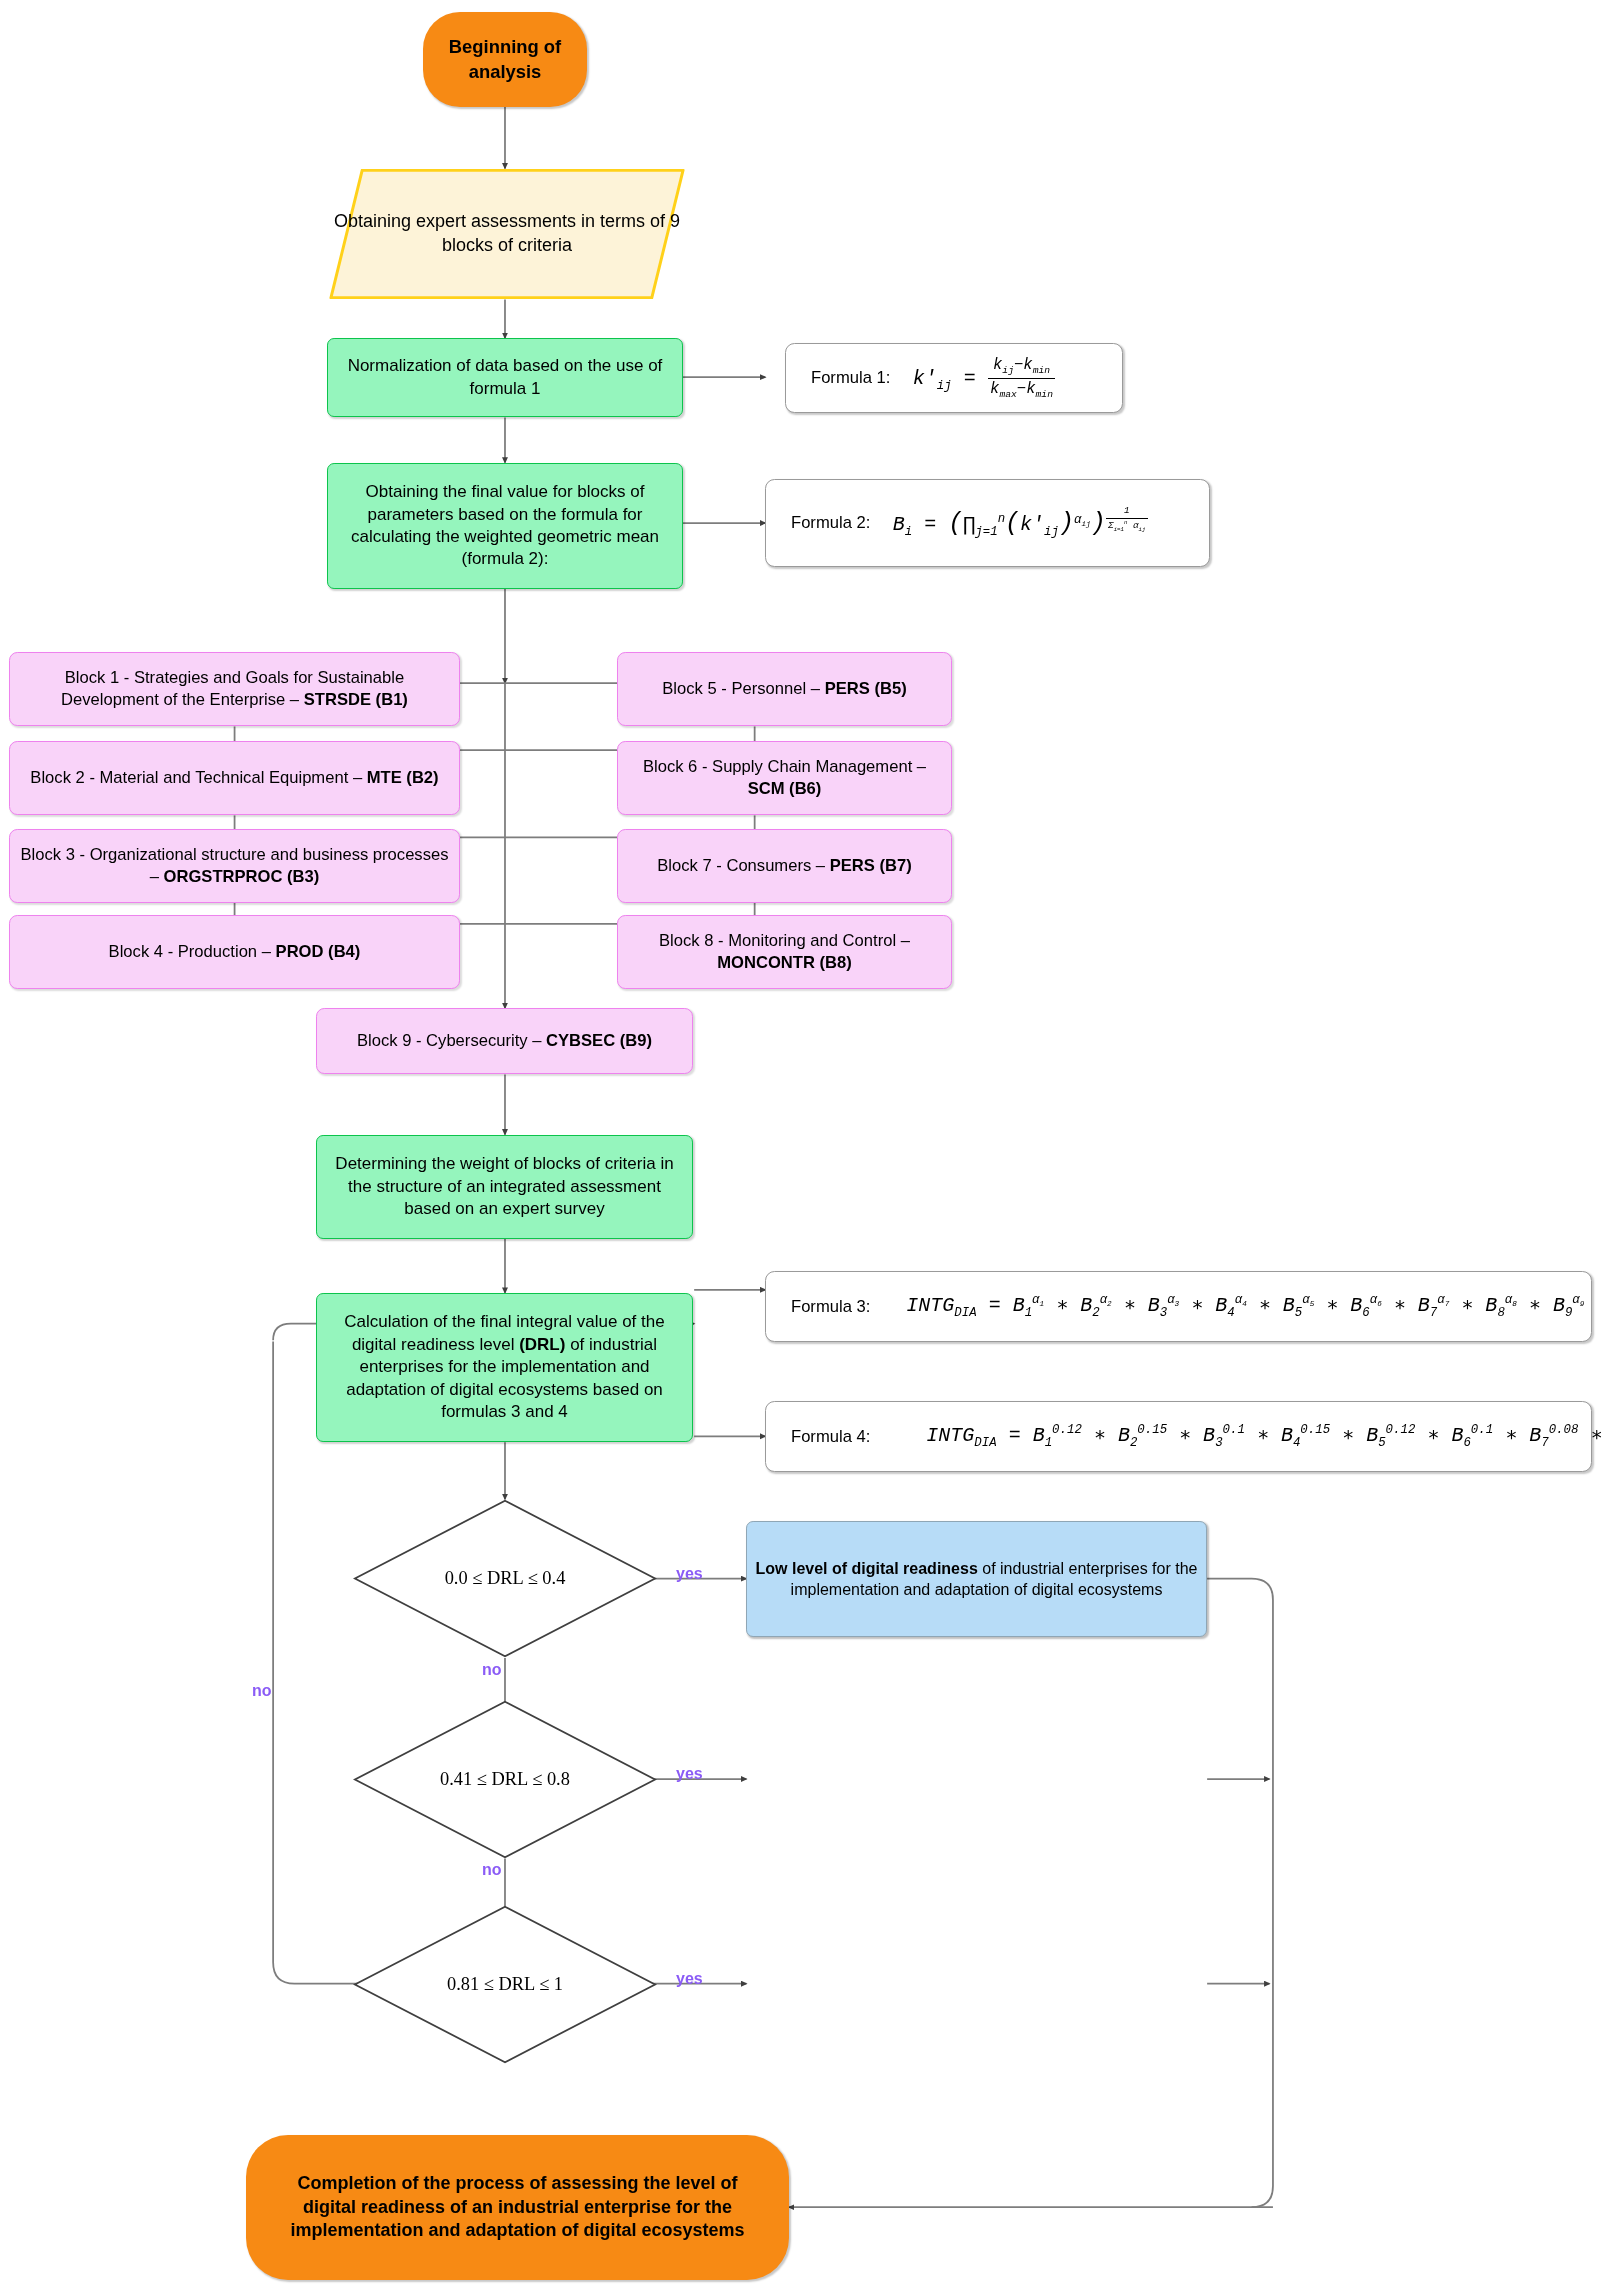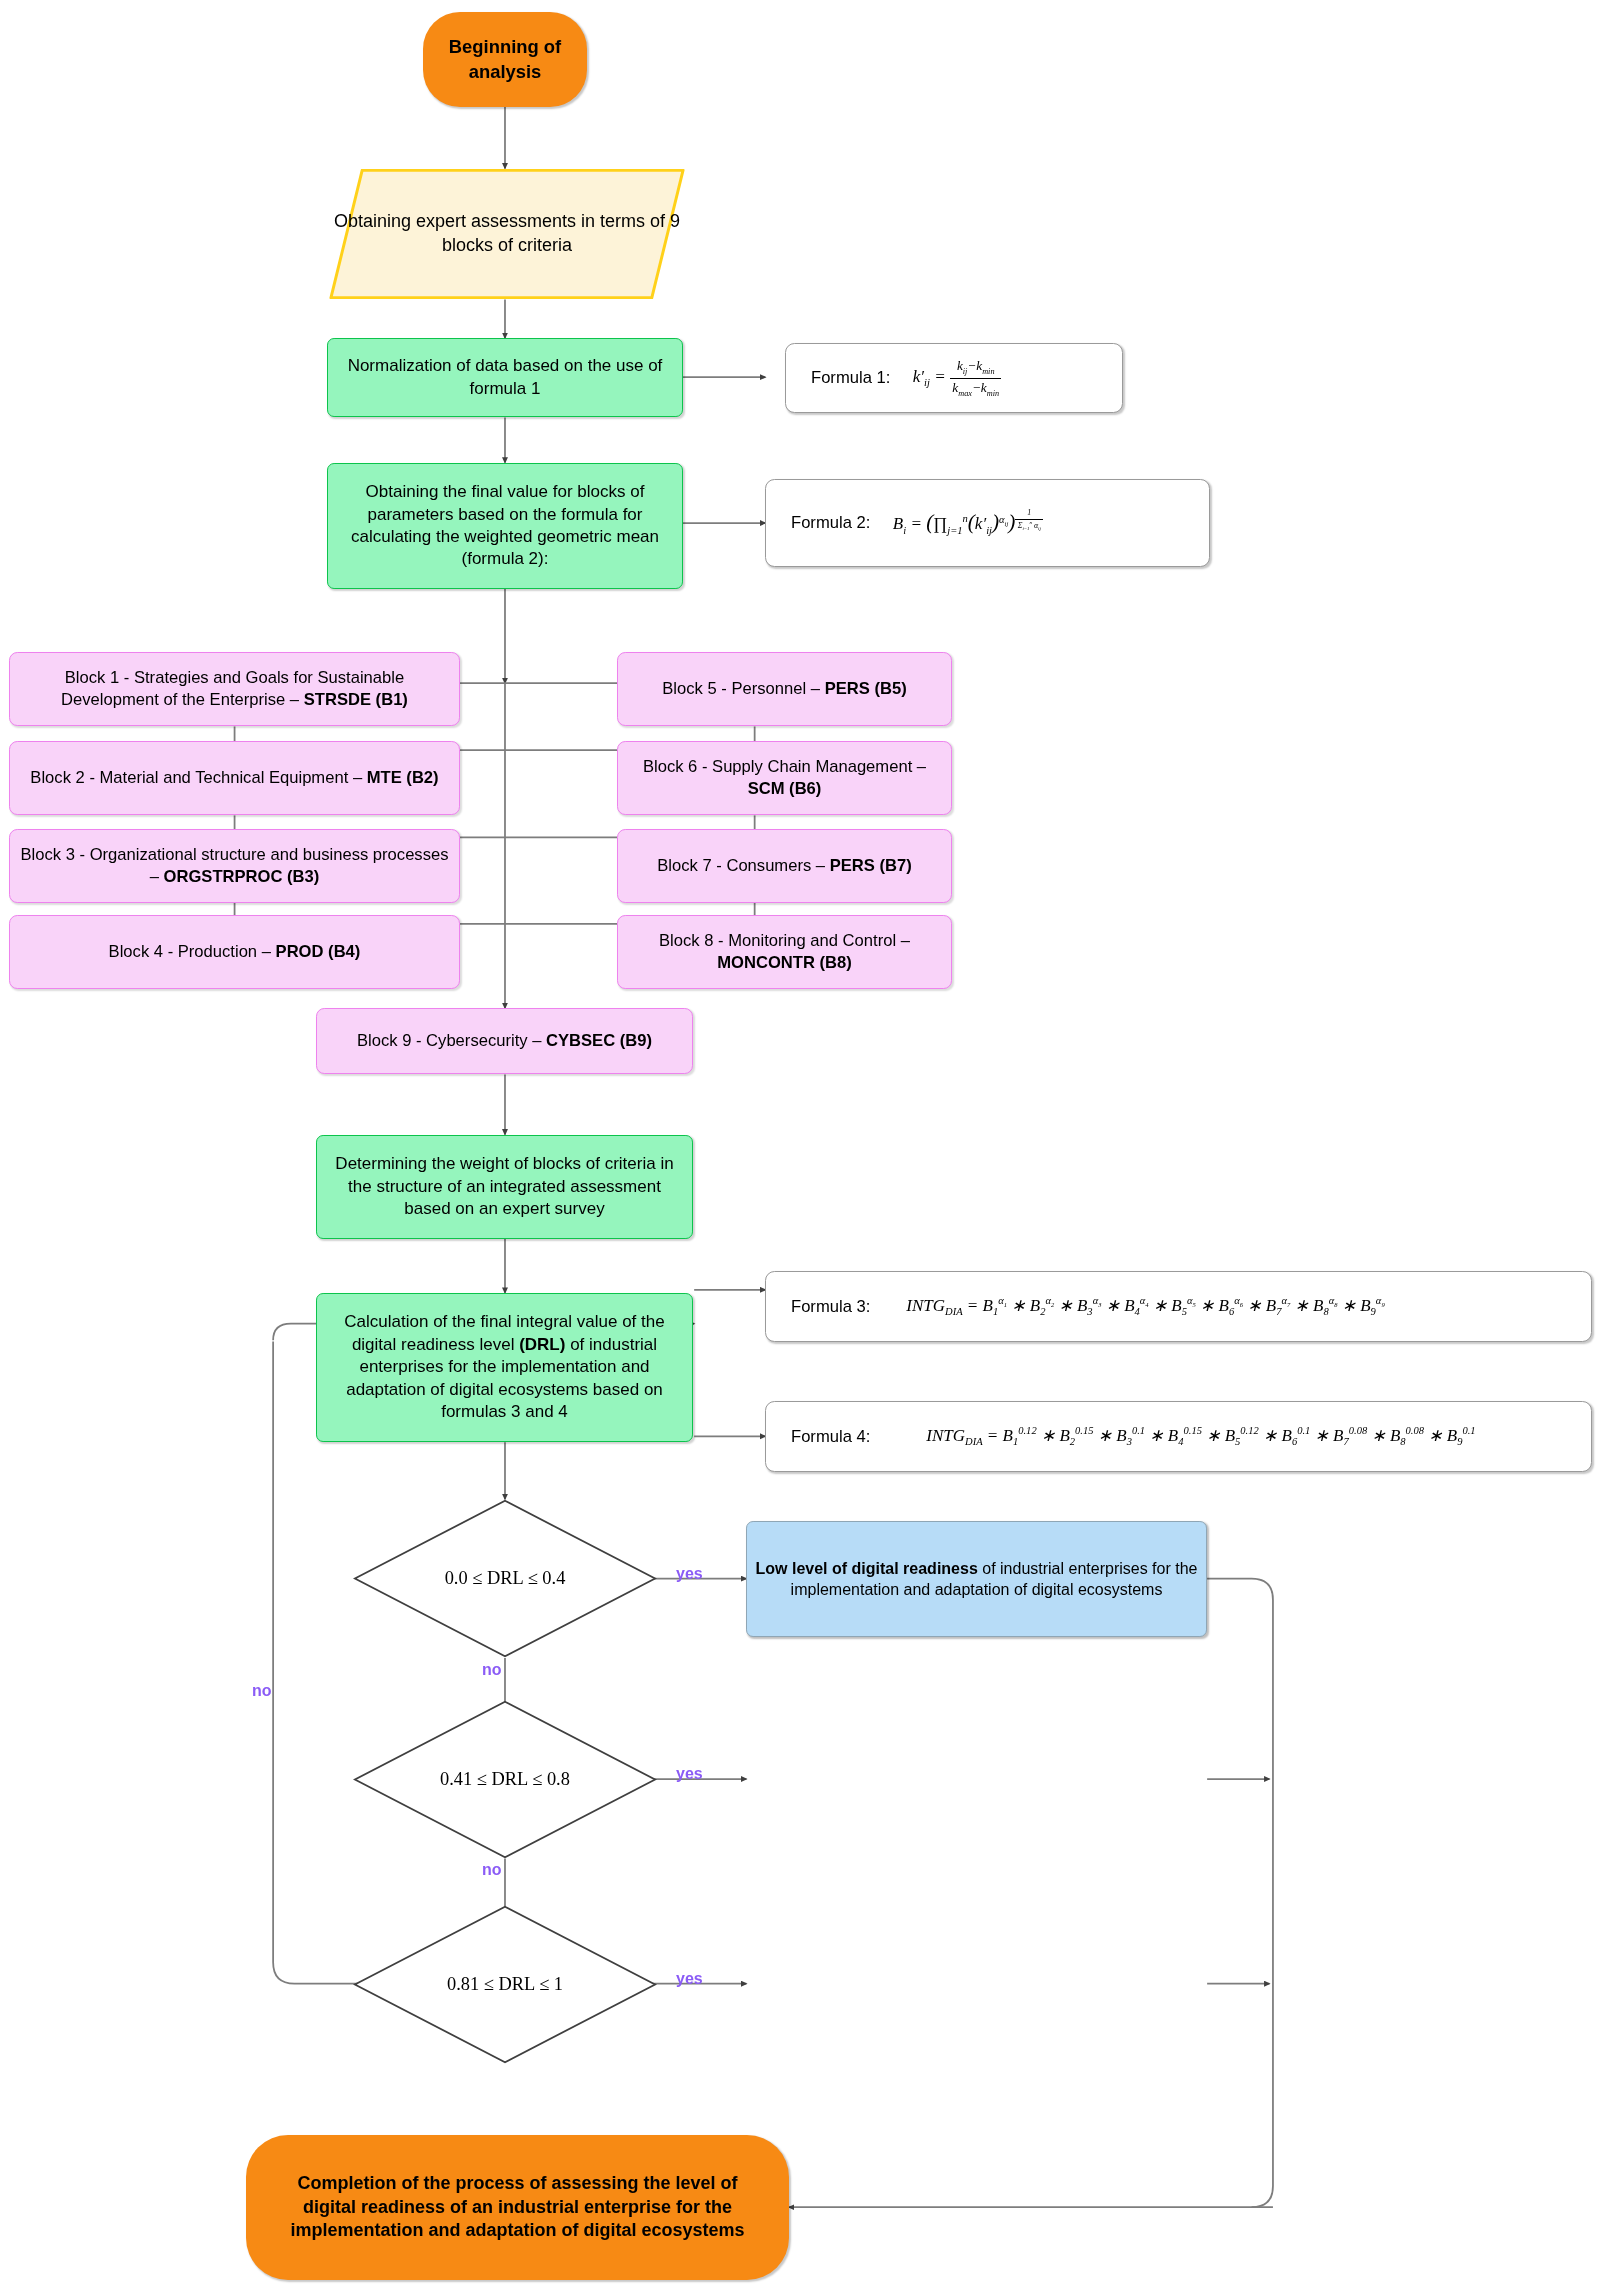--- a/index.html
+++ b/index.html
@@ -30,21 +30,21 @@
 
   
   .block{background:#F9D3F9;border:1.2px solid #EE82EE;border-radius:8.3px;font-size:16.6px;
          box-shadow:1.2px 1.2px 1.8px rgba(0,0,0,.14);}
 
   
   .formula{background:#ffffff;border:1.2px solid #9a9a9a;border-radius:9.5px;font-size:16.6px;
            box-shadow:1.8px 1.8px 1.8px rgba(0,0,0,.22);justify-content:flex-start;}
   .formula .inner{display:flex;align-items:center;gap:22.5px;padding-left:25px;}
   .flabel{white-space:nowrap;}
-  .fmath{font-family:Liberation Serif, serif;font-style:italic;font-size:17px;white-space:nowrap;}
+  .fmath{font-family:Liberation Mono, monospace;font-style:italic;font-size:20px;white-space:nowrap;}
 
   
   .result{background:#B7DCF7;border:1.2px solid #8FA6B5;border-radius:7.1px;font-size:16px;
           box-shadow:1.8px 1.8px 1.8px rgba(0,0,0,.25);}
 
   
   .diamond-wrap{position:absolute;}
   .diamond-wrap svg{position:absolute;left:0;top:0;}
   .diamond-text{position:absolute;left:0;top:0;width:100%;height:100%;display:flex;
                 align-items:center;justify-content:center;font-family:"Liberation Serif", serif;

